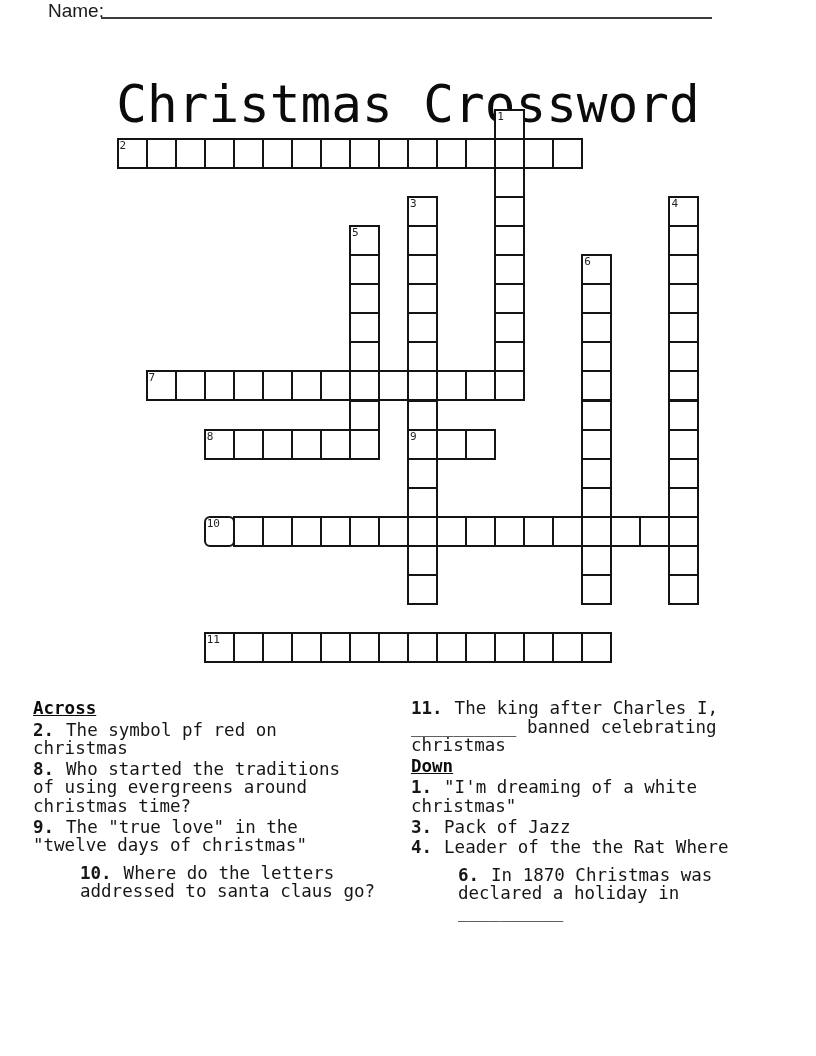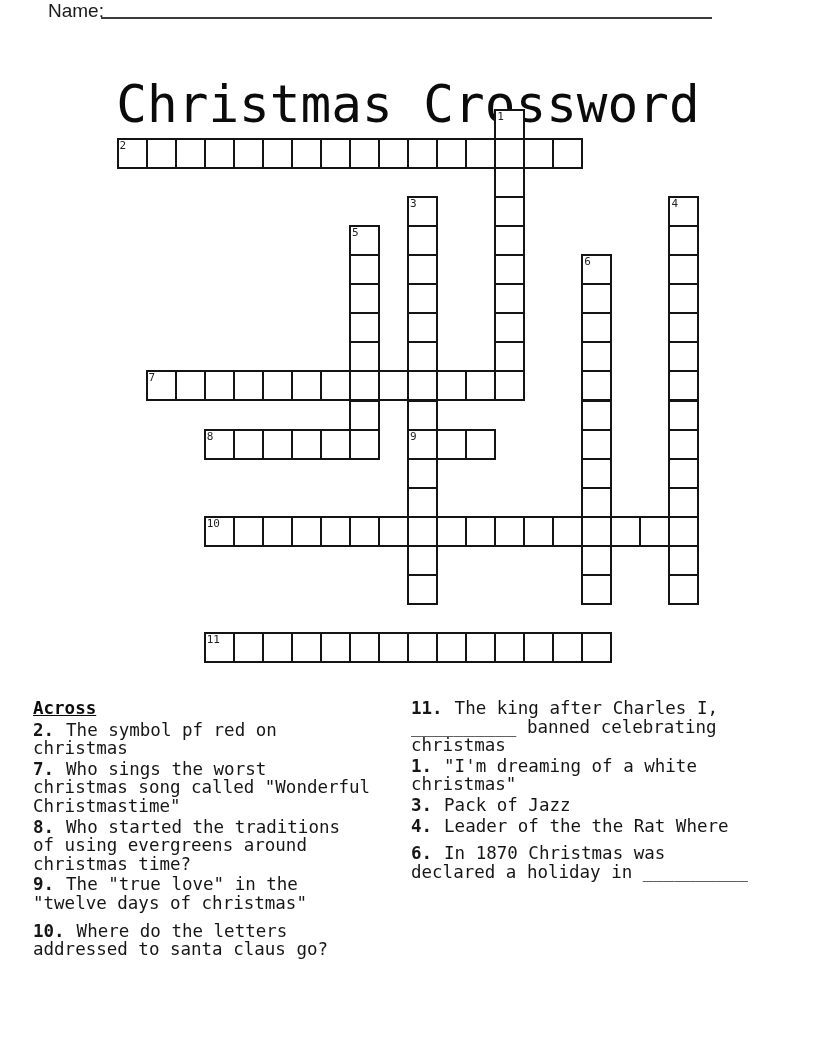--- a/index.html
+++ b/index.html
@@ -29,21 +29,21 @@
     font-size:11px;line-height:12px;color:#222;
   }
   .clue-col{position:absolute;top:699px;width:354px;}
   #clues-left{left:33px;}
   #clues-right{left:411px;}
   .clue-heading{
     font-size:17.5px;line-height:18.6px;font-weight:bold;
     text-decoration:underline;margin:0 0 3px 0;color:#0b0b0b;
   }
   .clue{margin:0 0 2px 0;font-size:17.5px;line-height:18.6px;color:#161616;}
-  .clue.gap{margin-top:9px;}
+  .clue.gap{margin-top:9px;margin-left:47px;}
   .clue .num{font-weight:bold;margin-right:12px;}
   .clue .txt{white-space:pre-wrap;}
 </style>
 </head>
 <body>
 
 <div class="name-label">Name:</div>
 <div class="name-line"></div>
 
 <h1 class="page-title">Christmas Crossword</h1>
@@ -156,21 +156,21 @@
     <div class="cell" style="left: 232.7px; top: 428.55px; height: 31.05px; width: 31.05px;"></div>
     <div class="cell" style="left: 261.75px; top: 428.55px; height: 31.05px; width: 31.05px;"></div>
     <div class="cell" style="left: 290.8px; top: 428.55px; height: 31.05px; width: 31.05px;"></div>
     <div class="cell" style="left: 319.85px; top: 428.55px; height: 31.05px; width: 31.05px;"></div>
     <div class="cell" style="left: 348.9px; top: 428.55px; height: 31.05px; width: 31.05px;"></div>
     <div class="cell" style="left: 407px; top: 428.55px; height: 31.05px; width: 31.05px;">
       <span class="cellnum">9</span>
     </div>
     <div class="cell" style="left: 436.05px; top: 428.55px; height: 31.05px; width: 31.05px;"></div>
     <div class="cell" style="left: 465.1px; top: 428.55px; height: 31.05px; width: 31.05px;"></div>
-    <div class="cell" style="left: 203.65px; top: 515.7px; height: 31.05px; width: 31.05px;">
+    <div class="cell" style="left: 203.65px; top: 515.7px; height: 31.05px; width: 31.05px; border-radius: 6px;">
       <span class="cellnum">10</span>
     </div>
     <div class="cell" style="left: 232.7px; top: 515.7px; height: 31.05px; width: 31.05px;"></div>
     <div class="cell" style="left: 261.75px; top: 515.7px; height: 31.05px; width: 31.05px;"></div>
     <div class="cell" style="left: 290.8px; top: 515.7px; height: 31.05px; width: 31.05px;"></div>
     <div class="cell" style="left: 319.85px; top: 515.7px; height: 31.05px; width: 31.05px;"></div>
     <div class="cell" style="left: 348.9px; top: 515.7px; height: 31.05px; width: 31.05px;"></div>
     <div class="cell" style="left: 377.95px; top: 515.7px; height: 31.05px; width: 31.05px;"></div>
     <div class="cell" style="left: 407px; top: 515.7px; height: 31.05px; width: 31.05px;"></div>
     <div class="cell" style="left: 436.05px; top: 515.7px; height: 31.05px; width: 31.05px;"></div>
@@ -197,34 +197,32 @@
     <div class="cell" style="left: 494.15px; top: 631.9px; height: 31.05px; width: 31.05px;"></div>
     <div class="cell" style="left: 523.2px; top: 631.9px; height: 31.05px; width: 31.05px;"></div>
     <div class="cell" style="left: 552.25px; top: 631.9px; height: 31.05px; width: 31.05px;"></div>
     <div class="cell" style="left: 581.3px; top: 631.9px; height: 31.05px; width: 31.05px;"></div>
   </div>
 
 <div class="clue-col" id="clues-left">
     <div class="clue-heading">Across</div>
     <p class="clue"><b class="num">2.</b><span class="txt">The symbol pf red on
 christmas</span></p>
-    <p class="clue"><b class="num">7.</b><span class="txt">Who sings the worst
-christmas song called "Wonderful
-Christmastime"</span></p>
     <p class="clue"><b class="num">8.</b><span class="txt">Who started the traditions
 of using evergreens around
 christmas time?</span></p>
     <p class="clue"><b class="num">9.</b><span class="txt">The "true love" in the
 "twelve days of christmas"</span></p>
     <p class="clue gap"><b class="num">10.</b><span class="txt">Where do the letters
 addressed to santa claus go?</span></p>
   </div>
 <div class="clue-col" id="clues-right">
     <p class="clue"><b class="num">11.</b><span class="txt">The king after Charles I,
 __________ banned celebrating
 christmas</span></p>
+    <div class="clue-heading">Down</div>
     <p class="clue"><b class="num">1.</b><span class="txt">"I'm dreaming of a white
 christmas"</span></p>
     <p class="clue"><b class="num">3.</b><span class="txt">Pack of Jazz</span></p>
     <p class="clue"><b class="num">4.</b><span class="txt">Leader of the the Rat Where</span></p>
     <p class="clue gap"><b class="num">6.</b><span class="txt">In 1870 Christmas was
 declared a holiday in __________</span></p>
   </div>
 
 </body></html>

